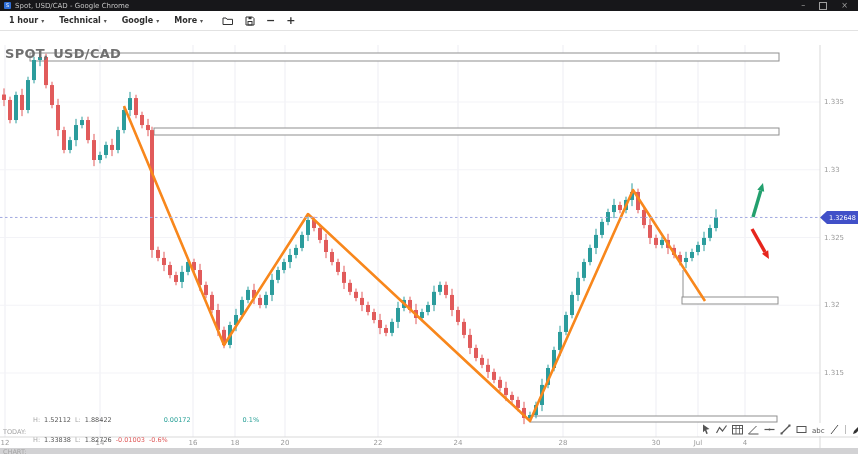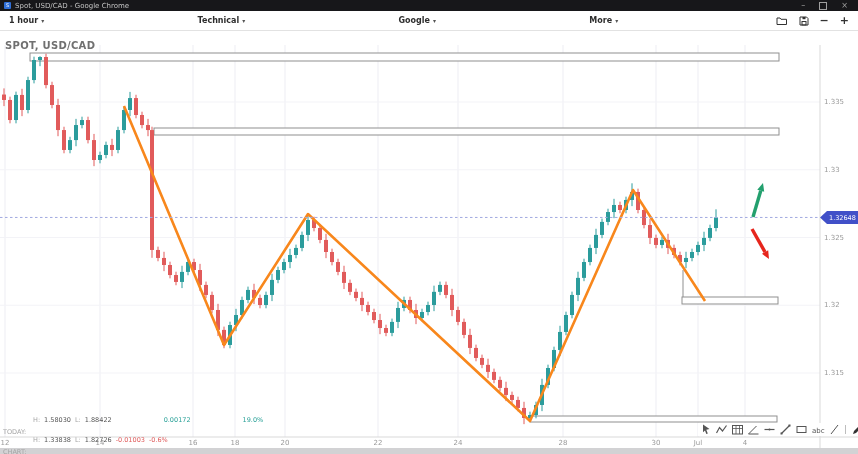--- a/index.html
+++ b/index.html
@@ -11,30 +11,30 @@
   .favicon{width:7px;height:7px;background:#2f6fd8;color:#fff;font-size:5px;line-height:7px;text-align:center;border-radius:1px;flex:0 0 auto;}
   .win-controls{margin-left:auto;display:flex;align-items:center;gap:14px;padding-right:10px;color:#9f9f9f;font-size:8px;}
   .win-min::after{content:"–";}
   .win-max{width:6px;height:6px;border:1px solid #9f9f9f;display:inline-block;}
   .win-close::after{content:"×";}
 
   .urlbar{position:relative;z-index:5;height:14px;background:#2b2b2f;display:flex;align-items:center;gap:5px;padding:0 8px;font-size:7.5px;white-space:nowrap;overflow:hidden;}
   .url-domain{color:#ececec;font-weight:bold;}
   .url-path{color:#9b9b9b;}
 
-  .toolbar{position:relative;z-index:5;height:19px;background:#fff;border-bottom:1px solid #e2e2e2;display:flex;align-items:center;gap:15px;padding:0 9px;font-size:8px;font-weight:bold;color:#2e2e2e;justify-content:space-between;}
+  .toolbar{position:relative;z-index:5;height:19px;background:#fff;border-bottom:1px solid #e2e2e2;display:flex;align-items:center;gap:15px;padding:0 9px;font-size:8px;font-weight:bold;color:#2e2e2e;}
   .menu{display:flex;align-items:center;gap:3px;cursor:default;}
   .caret::after{content:"▾";font-size:6px;color:#555;}
   .tb-icons{display:flex;align-items:center;gap:11px;margin-left:4px;color:#333;}
   .tb-minus::after{content:"−";font-size:11px;font-weight:bold;}
   .tb-plus::after{content:"+";font-size:11px;font-weight:bold;}
 
   
   svg.chart{position:absolute;left:0;top:0;z-index:1;}
-  .spot-label{position:absolute;z-index:3;left:5px;top:40px;font-size:10px;font-weight:bold;color:#707070;letter-spacing:.3px;}
+  .spot-label{position:absolute;z-index:3;left:5px;top:46px;font-size:13px;font-weight:bold;color:#707070;letter-spacing:.3px;}
   .legend{position:absolute;z-index:3;left:3px;top:416px;font-size:6.5px;line-height:8px;color:#9a9a9a;}
   .legend .lg-row{display:flex;gap:4px;}
   .lg-key{color:#a5a5a5;width:26px;margin-top:12px;}
   .lg-k{color:#a5a5a5;}
   .lg-v{color:#555;}
   .lg-chg.up{color:#2aa198;padding-left:48px;}
   .lg-chg.dn{color:#e05c5c;}
 
   .draw-toolbar{position:absolute;z-index:3;left:698px;top:423px;height:13px;display:flex;align-items:center;gap:5px;background:#fff;padding:0 3px;color:#555;}
   .draw-toolbar svg{display:block;}
@@ -391,25 +391,25 @@
         <polygon points="769,259 761.9238195550979,253.81466777234226 768.187979293208,250.26497725407995" fill="#e6251c"></polygon>
       </g>
     </svg>
 
   <div class="spot-label">SPOT, USD/CAD</div>
 
   <div class="legend">
     <div class="lg-row">
       <span class="lg-key">TODAY:</span>
       <span class="lg-k">H:</span>
-      <span class="lg-v">1.58030</span>
+      <span class="lg-v">1.52112</span>
       <span class="lg-k">L:</span>
       <span class="lg-v">1.88422</span>
       <span class="lg-chg up">0.00172</span>
-      <span class="lg-chg up">19.0%</span>
+      <span class="lg-chg up">0.1%</span>
     </div>
     <div class="lg-row">
       <span class="lg-key">CHART:</span>
       <span class="lg-k">H:</span>
       <span class="lg-v">1.33838</span>
       <span class="lg-k">L:</span>
       <span class="lg-v">1.82726</span>
       <span class="lg-chg dn">-0.01003</span>
       <span class="lg-chg dn">-0.6%</span>
     </div>

